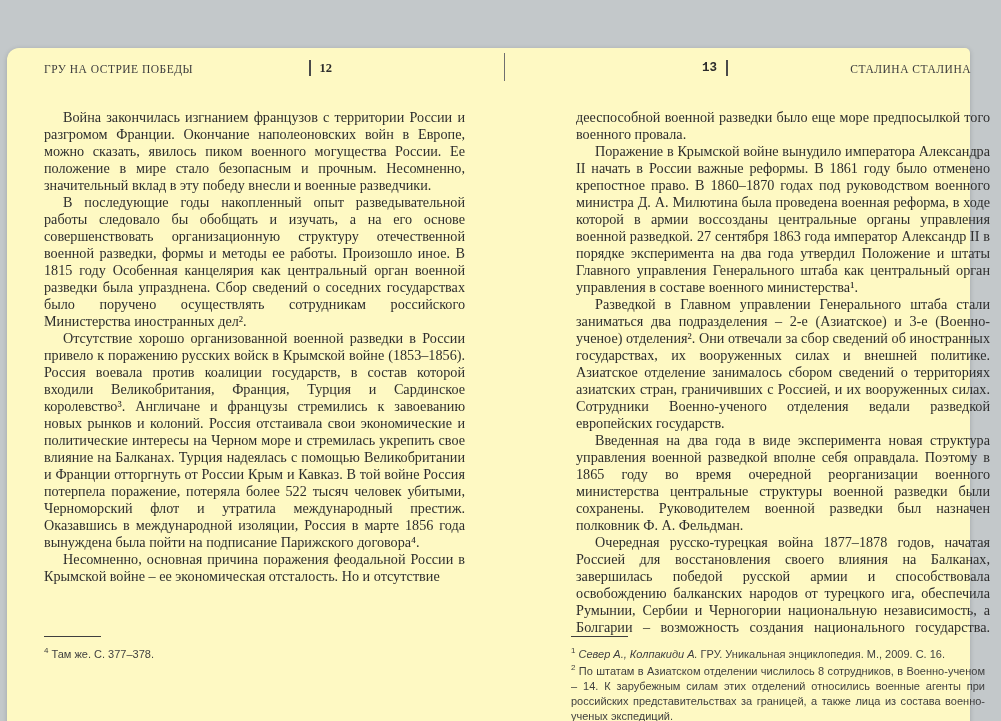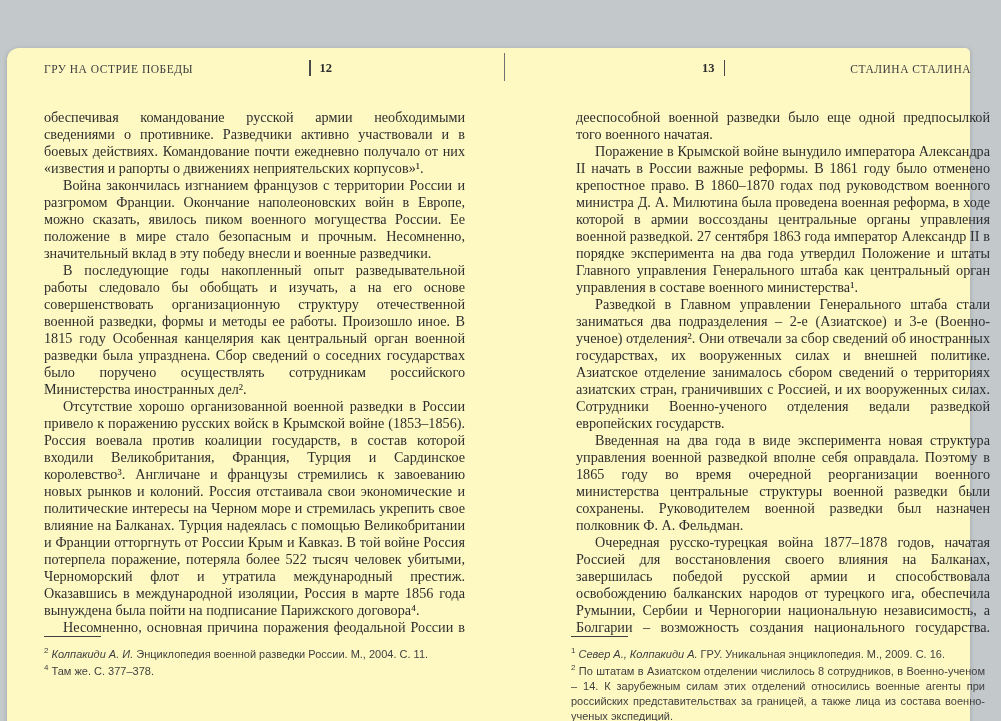--- a/index.html
+++ b/index.html
@@ -43,21 +43,21 @@
   .running-title.rt { right: 23px; }
 
   .pagenum-group {
     position: absolute;
     top: 12px;
     display: flex;
     align-items: center;
     gap: 9px;
   }
   .pagenum-group.lt { left: 262px; padding-left: 40px; }
-  .pagenum-group.rt { left: 198px; }
+  .pagenum-group.rt { left: 198px; font-family: Liberation Mono, monospace; }
   .hdr-rule {
     width: 1.5px; height: 16px;
     background: #4a4a4a;
   }
   .pagenum {
     font-size: 12.5px;
     font-weight: bold;
     color: #2c2c2c;
   }
 
@@ -104,43 +104,41 @@
   <div class="spread">
     <div class="gutter-line"></div>
 
     <section class="page page-left">
       <span class="running-title lt">ГРУ НА ОСТРИЕ ПОБЕДЫ</span>
       <span class="pagenum-group lt">
         <span class="hdr-rule"></span>
         <span class="pagenum">12</span>
       </span>
       <div class="page-body">
-          <p class="para">обеспечивая командование русской армии необходимыми сведениями о противнике. Разведчики активно участвовали и в боевых действиях. Командование почти ежедневно получало от них «известия и рапорты о движениях неприятельских корпусов»¹.</p>
           <p class="para indent">Война закончилась изгнанием французов с территории России и разгромом Франции. Окончание наполеоновских войн в Европе, можно сказать, явилось пиком военного могущества России. Ее положение в мире стало безопасным и прочным. Несомненно, значительный вклад в эту победу внесли и военные разведчики.</p>
           <p class="para indent">В последующие годы накопленный опыт разведывательной работы следовало бы обобщать и изучать, а на его основе совершенствовать организационную структуру отечественной военной разведки, формы и методы ее работы. Произошло иное. В 1815 году Особенная канцелярия как центральный орган военной разведки была упразднена. Сбор сведений о соседних государствах было поручено осуществлять сотрудникам российского Министерства иностранных дел².</p>
           <p class="para indent">Отсутствие хорошо организованной военной разведки в России привело к поражению русских войск в Крымской войне (1853–1856). Россия воевала против коалиции государств, в состав которой входили Великобритания, Франция, Турция и Сардинское королевство³. Англичане и французы стремились к завоеванию новых рынков и колоний. Россия отстаивала свои экономические и политические интересы на Черном море и стремилась укрепить свое влияние на Балканах. Турция надеялась с помощью Великобритании и Франции отторгнуть от России Крым и Кавказ. В той войне Россия потерпела поражение, потеряла более 522 тысяч человек убитыми, Черноморский флот и утратила международный престиж. Оказавшись в международной изоляции, Россия в марте 1856 года вынуждена была пойти на подписание Парижского договора⁴.</p>
           <p class="para indent">Несомненно, основная причина поражения феодальной России в Крымской войне – ее экономическая отсталость. Но и отсутствие</p>
         </div>
       <div class="footnotes">
         <div class="fn-rule"></div>
         <div>
-            <div class="footnote"><sup>2</sup><i> Колпакиди А. И.</i> Энциклопедия военной разведки России. М., 2004. С. 11.</div>
             <div class="footnote"><sup>4</sup> Там же. С. 377–378.</div>
           </div>
       </div>
     </section>
 
     <section class="page page-right">
       <span class="pagenum-group rt">
         <span class="pagenum">13</span>
         <span class="hdr-rule"></span>
       </span>
       <span class="running-title rt">СТАЛИНА СТАЛИНА</span>
       <div class="page-body">
-          <p class="para">дееспособной военной разведки было еще одной предпосылкой того военного начатая.</p>
+          <p class="para">дееспособной военной разведки было еще море предпосылкой того военного провала.</p>
           <p class="para indent">Поражение в Крымской войне вынудило императора Александра II начать в России важные реформы. В 1861 году было отменено крепостное право. В 1860–1870 годах под руководством военного министра Д. А. Милютина была проведена военная реформа, в ходе которой в армии воссозданы центральные органы управления военной разведкой. 27 сентября 1863 года император Александр II в порядке эксперимента на два года утвердил Положение и штаты Главного управления Генерального штаба как центральный орган управления в составе военного министерства¹.</p>
           <p class="para indent">Разведкой в Главном управлении Генерального штаба стали заниматься два подразделения – 2-е (Азиатское) и 3-е (Военно-ученое) отделения². Они отвечали за сбор сведений об иностранных государствах, их вооруженных силах и внешней политике. Азиатское отделение занималось сбором сведений о территориях азиатских стран, граничивших с Россией, и их вооруженных силах. Сотрудники Военно-ученого отделения ведали разведкой европейских государств.</p>
           <p class="para indent">Введенная на два года в виде эксперимента новая структура управления военной разведкой вполне себя оправдала. Поэтому в 1865 году во время очередной реорганизации военного министерства центральные структуры военной разведки были сохранены. Руководителем военной разведки был назначен полковник Ф. А. Фельдман.</p>
           <p class="para indent">Очередная русско-турецкая война 1877–1878 годов, начатая Россией для восстановления своего влияния на Балканах, завершилась победой русской армии и способствовала освобождению балканских народов от турецкого ига, обеспечила Румынии, Сербии и Черногории национальную независимость, а Болгарии – возможность создания национального государства. Достижению</p>
         </div>
       <div class="footnotes">
         <div class="fn-rule"></div>
         <div>
             <div class="footnote"><sup>1</sup><i> Север А., Колпакиди А.</i> ГРУ. Уникальная энциклопедия. М., 2009. С. 16.</div>
             <div class="footnote"><sup>2</sup> По штатам в Азиатском отделении числилось 8 сотрудников, в Военно-ученом – 14. К зарубежным силам этих отделений относились военные агенты при российских представительствах за границей, а также лица из состава военно-ученых экспедиций.</div>

